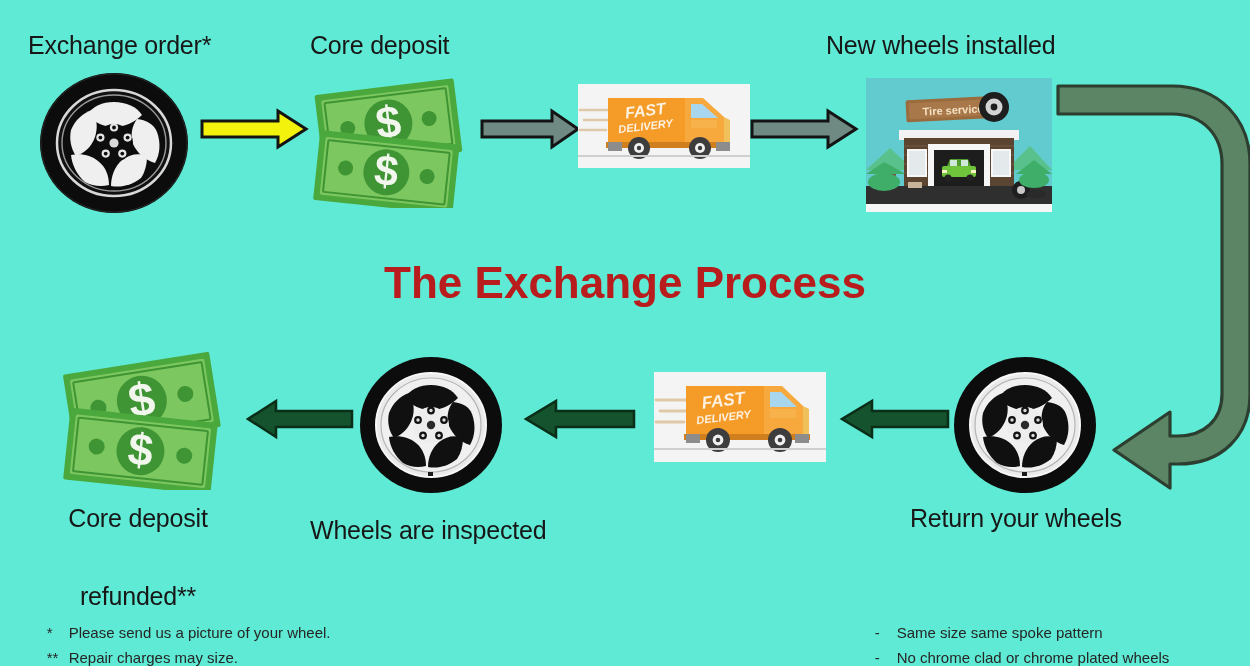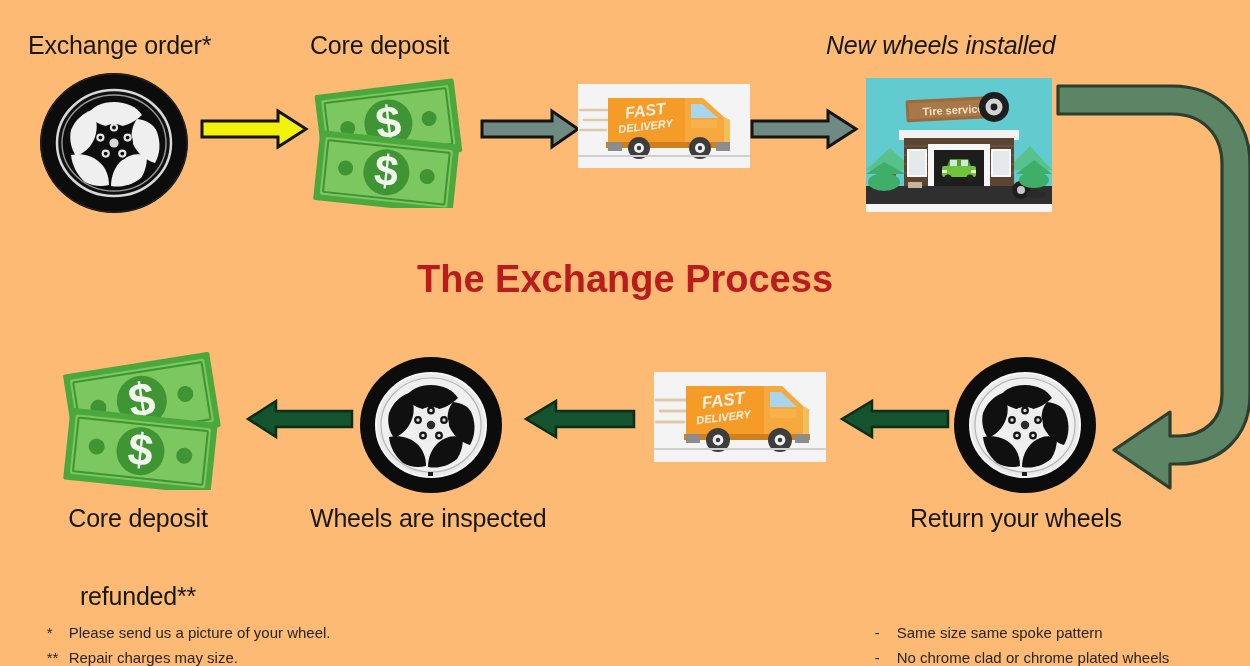--- a/index.html
+++ b/index.html
@@ -6,40 +6,40 @@
   body{
     font-family:"Liberation Sans","DejaVu Sans",sans-serif;
     color:#1b1b1b;
     -webkit-font-smoothing:antialiased;
   }
   #stage{
     position:relative;
     width:1250px;
     height:666px;
     overflow:hidden;
-    background:#fdba74;
+    background:#5eead4;
   }
   .lbl{
     position:absolute;
     font-size:25px;
     line-height:30px;
     color:#171717;
     font-weight:400;
     white-space:pre;
     letter-spacing:-0.2px;
   }
   .lbl.ctr{text-align:center;}
 
   
   #title{
     position:absolute;
     left:0;right:0;
     top:258px;
     text-align:center;
-    font-size:38px;
+    font-size:44px;
     font-weight:700;
     color:#b91c1c;
     letter-spacing:0px;
   }
 
   
   .foot{
     position:absolute;
     font-size:15px;
     line-height:25px;
@@ -72,21 +72,21 @@
 </style>
 </head>
 <body>
 
 <div id="stage">
 
   <div class="lbl" style="left:28px; top:30px;">Exchange order*</div>
 
   <div class="lbl" style="left:310px; top:30px;">Core deposit</div>
 
-  <div class="lbl" style="left:826px; top:30px;font-style:italic;">New wheels installed</div>
+  <div class="lbl" style="left:826px; top:30px;">New wheels installed</div>
 
   <div class="wheel" style="left:38px; top:72px; width:152px; height:142px;">
     <svg viewBox="0 0 152 142" xmlns="http://www.w3.org/2000/svg">
       <ellipse cx="76" cy="71" rx="74" ry="70" fill="#0c0c0c"></ellipse>
       <g fill="none" stroke="#2a2a2a" stroke-width="1">
         <ellipse cx="76" cy="71" rx="73" ry="69"></ellipse>
       </g>
       <ellipse cx="76" cy="71" rx="57" ry="53" fill="#111111" stroke="#d8d8d8" stroke-width="2.5"></ellipse>
       <ellipse cx="76" cy="71" rx="52" ry="48" fill="#0d0d0d" stroke="#9a9a9a" stroke-width="1.4"></ellipse>
 
@@ -403,21 +403,21 @@
         <circle cx="60" cy="64" r="1.7"></circle>
       </g>
       <circle cx="73" cy="69" r="4.2" fill="#2b2b2b"></circle>
       <rect x="70" y="116" width="5" height="4" fill="#1b1b1b"></rect>
     </svg>
   </div>
 
   <div class="lbl ctr" style="left:28px; top:503px; width:220px;">Core deposit</div>
   <div class="lbl ctr" style="left:28px; top:533px; width:220px;margin-top:48px;">refunded**</div>
 
-  <div class="lbl" style="left:310px; top:503px;">Wheels are inspected</div>
+  <div class="lbl" style="left:310px; top:515px;">Wheels are inspected</div>
 
   <div class="lbl" style="left:910px; top:503px;text-align:right;">Return your wheels</div>
 
   <div class="foot" style="left:30px; top:595px;">
     <span class="mk">*</span><span>Please send us a picture of your wheel.</span>
   </div>
   <div class="foot" style="left:30px; top:620px;">
     <span class="mk">**</span><span>Repair charges may size.</span>
   </div>
 

